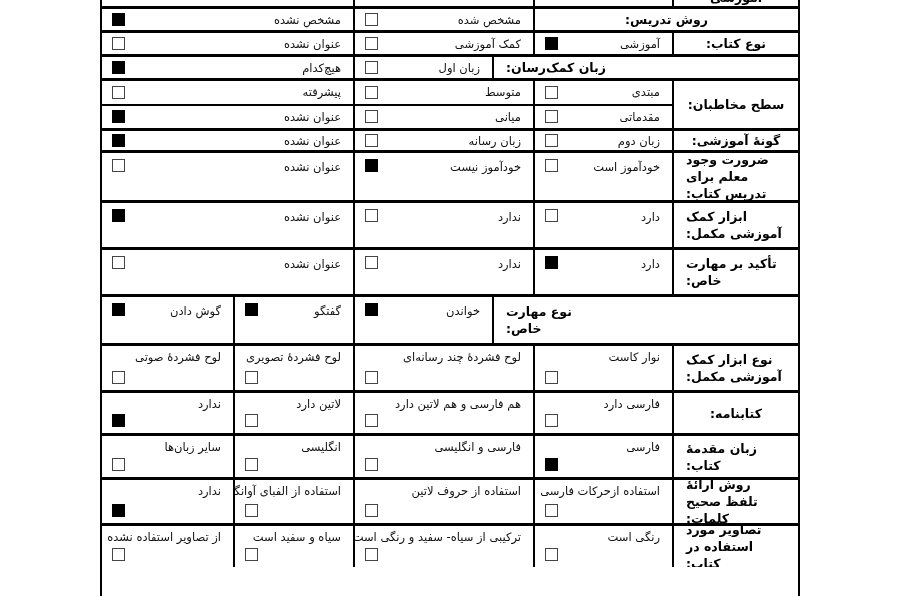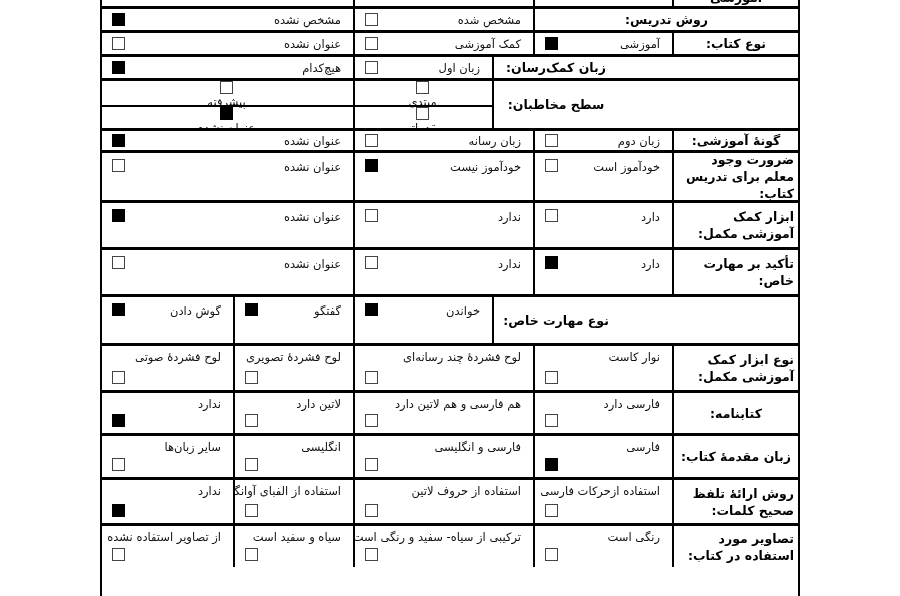--- a/index.html
+++ b/index.html
@@ -23,27 +23,27 @@
   .opt.top{align-items:flex-start;padding-top:6px;}
   
   .opt2{flex-direction:column;align-items:stretch;justify-content:space-between;
     padding:3px 12px 6px 10px;direction:ltr;}
   .opt2 .txt{text-align:right;}
   .opt2 .cb{align-self:flex-start;}
   .txt{font-size:11.5px;line-height:16px;color:#111;white-space:nowrap;direction:rtl;}
   .cb{width:13px;height:13px;box-sizing:border-box;border:1.5px solid #444;flex:none;background:#fff;}
   .cb.filled{background:#000;border-color:#000;}
   .label{font-weight:bold;font-size:12.5px;line-height:17px;color:#000;
-    align-items:center;justify-content:center;text-align:right;direction:rtl;padding:0 4px;}
+    align-items:center;justify-content:center;text-align:left;direction:rtl;padding:0 12px;}
   .relcell{position:relative;}
   .frag{position:absolute;top:-11px;left:0;right:0;text-align:center;
     font-weight:bold;font-size:12.5px;line-height:17px;direction:rtl;}
   
   .stack{flex-direction:column;padding:0;}
-  .sub{display:flex;flex-direction:column;align-items:center;justify-content:space-between;
+  .sub{display:flex;flex-direction:row;align-items:center;justify-content:space-between;
     padding:0 12px 0 10px;direction:ltr;height:24px;box-sizing:border-box;}
   .sub2{height:26px;border-top:2px solid #000;}
 </style>
 </head>
 <body>
 
 <div id="stage">
   <div class="table">
 
     <div class="row first r1">
@@ -99,20 +99,30 @@
       <div class="cell w-dm stack">
         <div class="sub">
           <span class="cb"></span>
           <span class="txt" dir="rtl">پیشرفته</span>
         </div>
         <div class="sub sub2">
           <span class="cb filled"></span>
           <span class="txt" dir="rtl">عنوان نشده</span>
         </div>
       </div>
+      <div class="cell w-b stack">
+        <div class="sub">
+          <span class="cb"></span>
+          <span class="txt" dir="rtl">متوسط</span>
+        </div>
+        <div class="sub sub2">
+          <span class="cb"></span>
+          <span class="txt" dir="rtl">میانی</span>
+        </div>
+      </div>
       <div class="cell w-a stack">
         <div class="sub">
           <span class="cb"></span>
           <span class="txt" dir="rtl">مبتدی</span>
         </div>
         <div class="sub sub2">
           <span class="cb"></span>
           <span class="txt" dir="rtl">مقدماتی</span>
         </div>
       </div>

